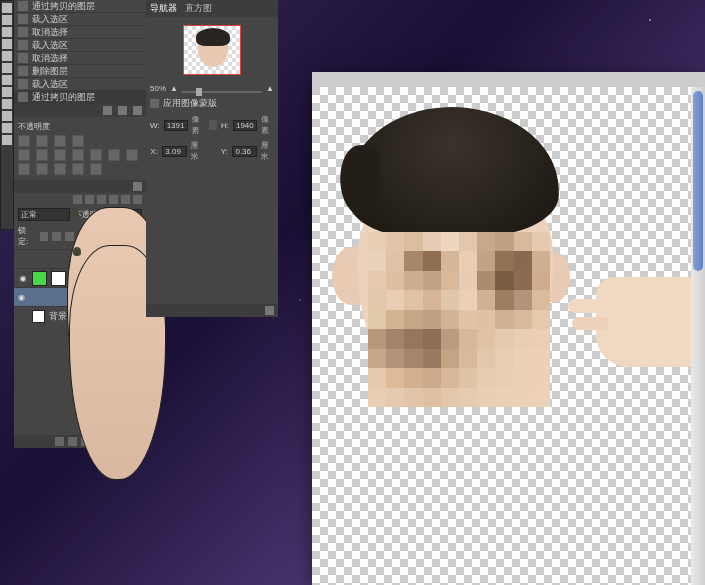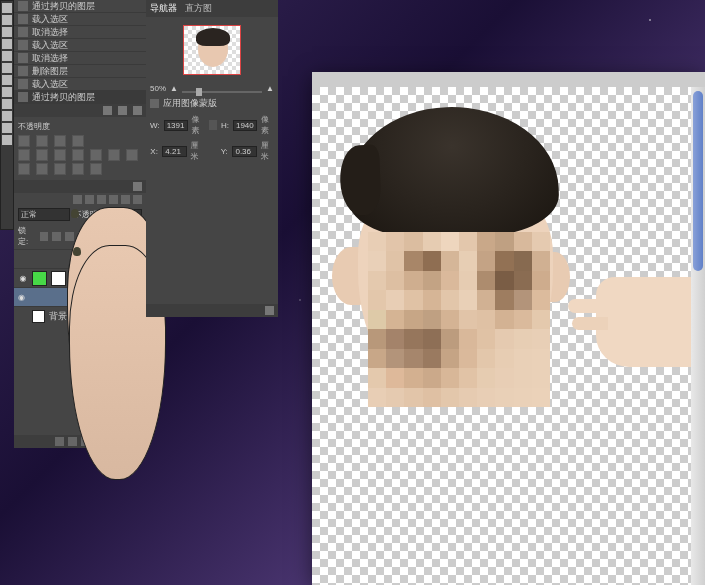--- a/index.html
+++ b/index.html
@@ -258,21 +258,21 @@
     <span class="prop-lbl">W:</span>
     <span class="prop-val">1391</span>
     <span class="prop-unit">像素</span>
     <span class="link-i"></span>
     <span class="prop-lbl">H:</span>
     <span class="prop-val">1940</span>
     <span class="prop-unit">像素</span>
   </div>
   <div class="prop-row">
     <span class="prop-lbl">X:</span>
-    <span class="prop-val">4.21</span>
+    <span class="prop-val">3.09</span>
     <span class="prop-unit">厘米</span>
     <span style="width:10px"></span>
     <span class="prop-lbl">Y:</span>
     <span class="prop-val">0.36</span>
     <span class="prop-unit">厘米</span>
   </div>
   <div class="props-empty"></div>
   <div class="optrow">
       <span class="opt-i"></span>
     </div>

